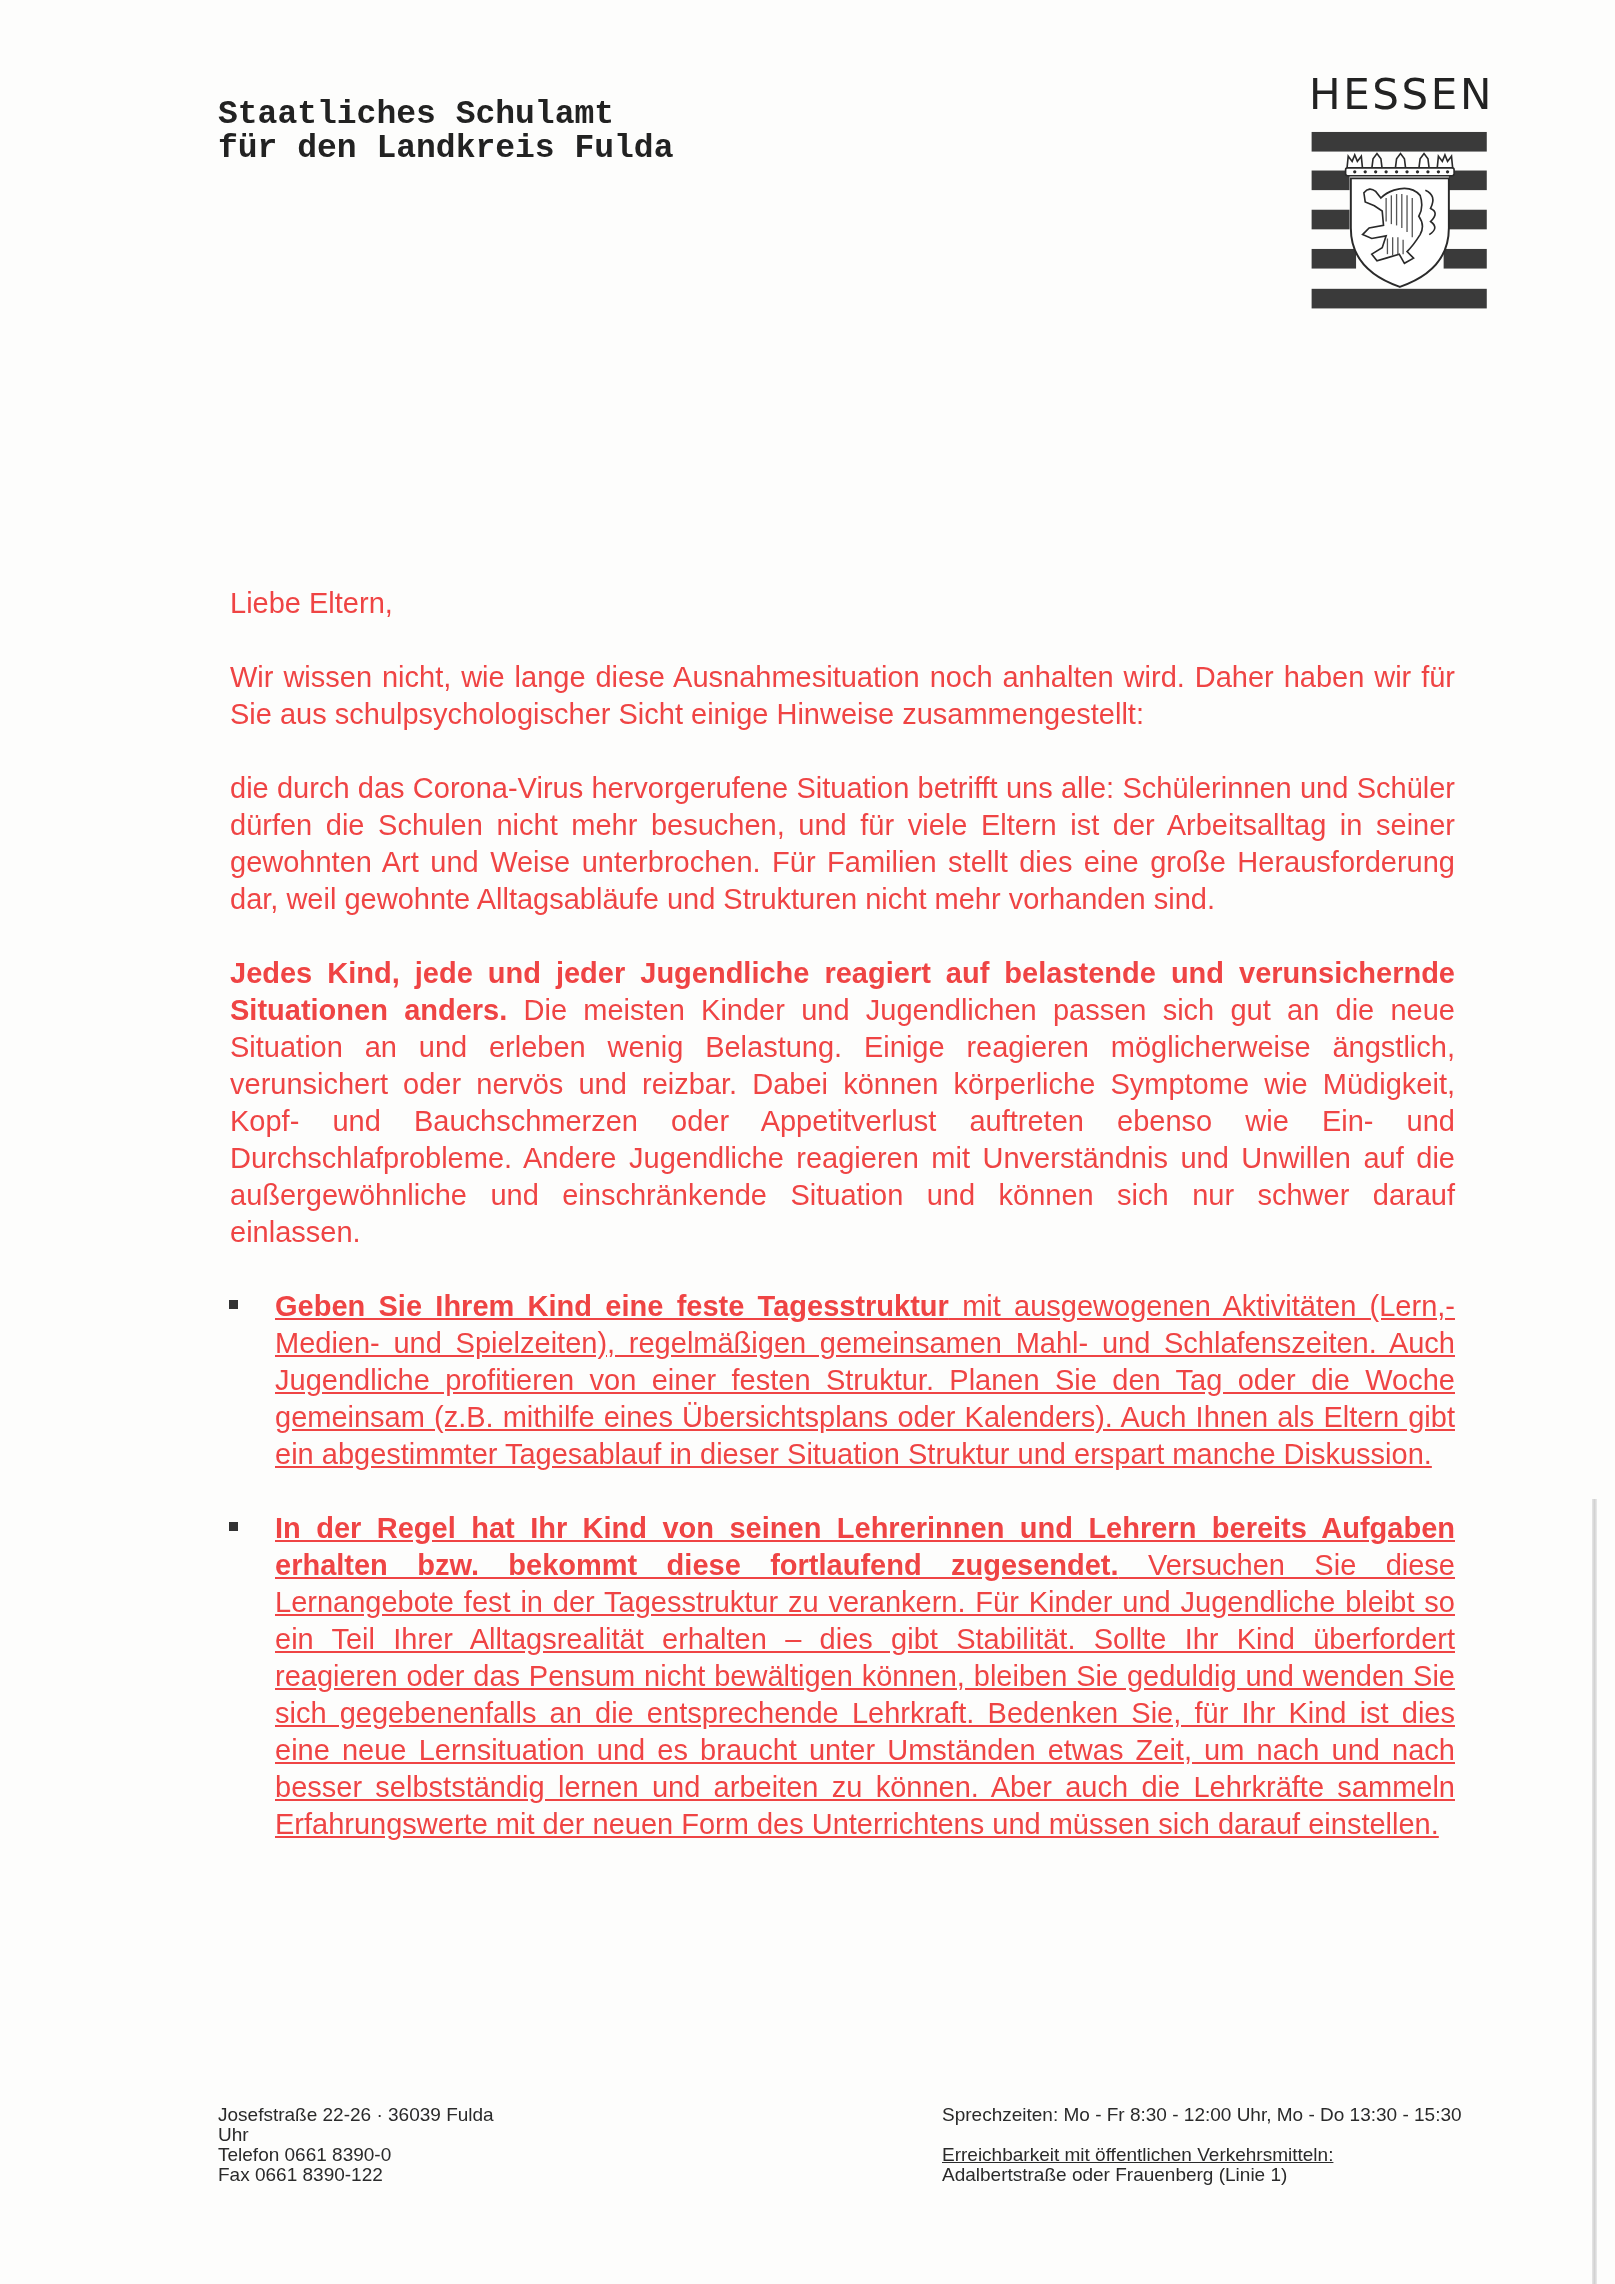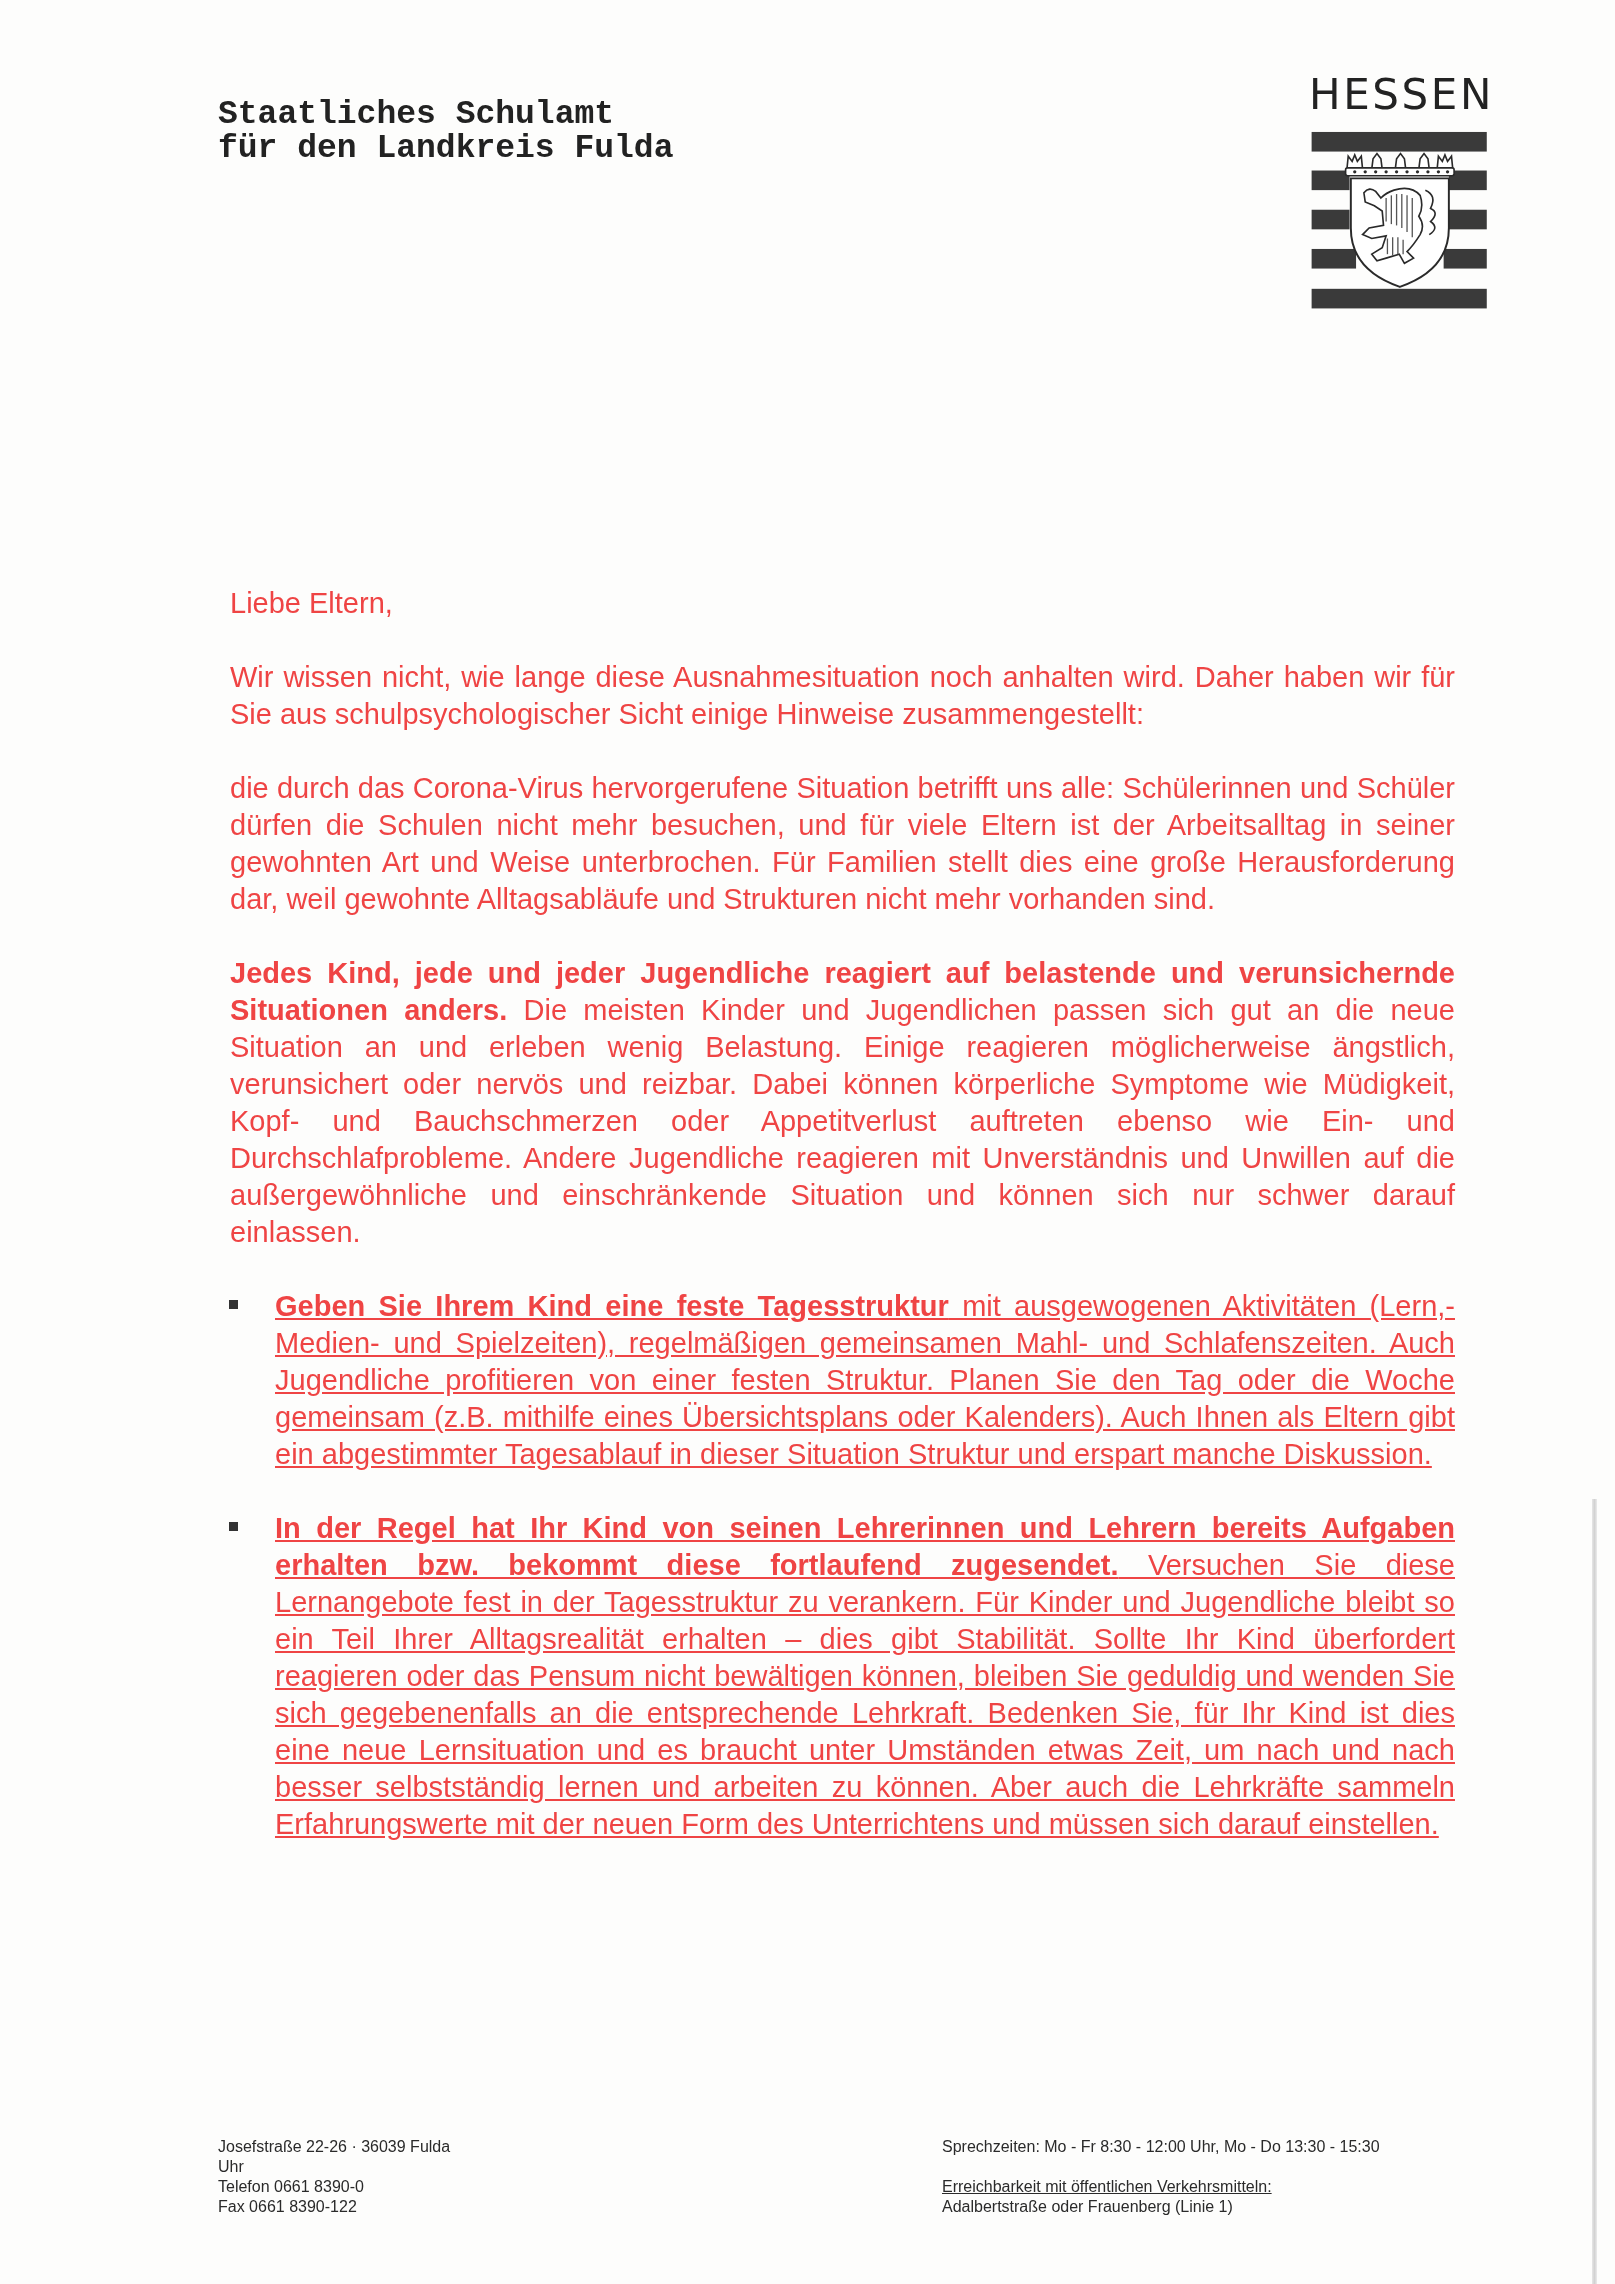--- a/index.html
+++ b/index.html
@@ -43,21 +43,21 @@
     position: relative; padding-left: 45px; margin: 0 0 37px 0; text-align: justify; text-decoration: underline;
   }
   .bullet-mark {
     position: absolute; left: -1.3px; top: 12.4px; width: 9px; height: 9px;
     background: #333;
   }
 
   
   .footer {
     position: absolute; top: 2105px; left: 218px; width: 1238px; height: 85px;
-    font-size: 16px; line-height: 20px; color: #2a2a2a; margin-top: 32px;
+    font-size: 19px; line-height: 20px; color: #2a2a2a;
   }
   .footer .col { position: absolute; top: 0; }
   .footer .col1 { left: 0; width: 287px; }
   .footer .col2 { left: 306px; width: 417px; }
   .footer .col3 { left: 724px; width: 535px; }
   .footer .row { white-space: nowrap; }
   .footer .gap { height: 20px; }
   .footer .underline { text-decoration: underline; }
 </style>
 </head>

